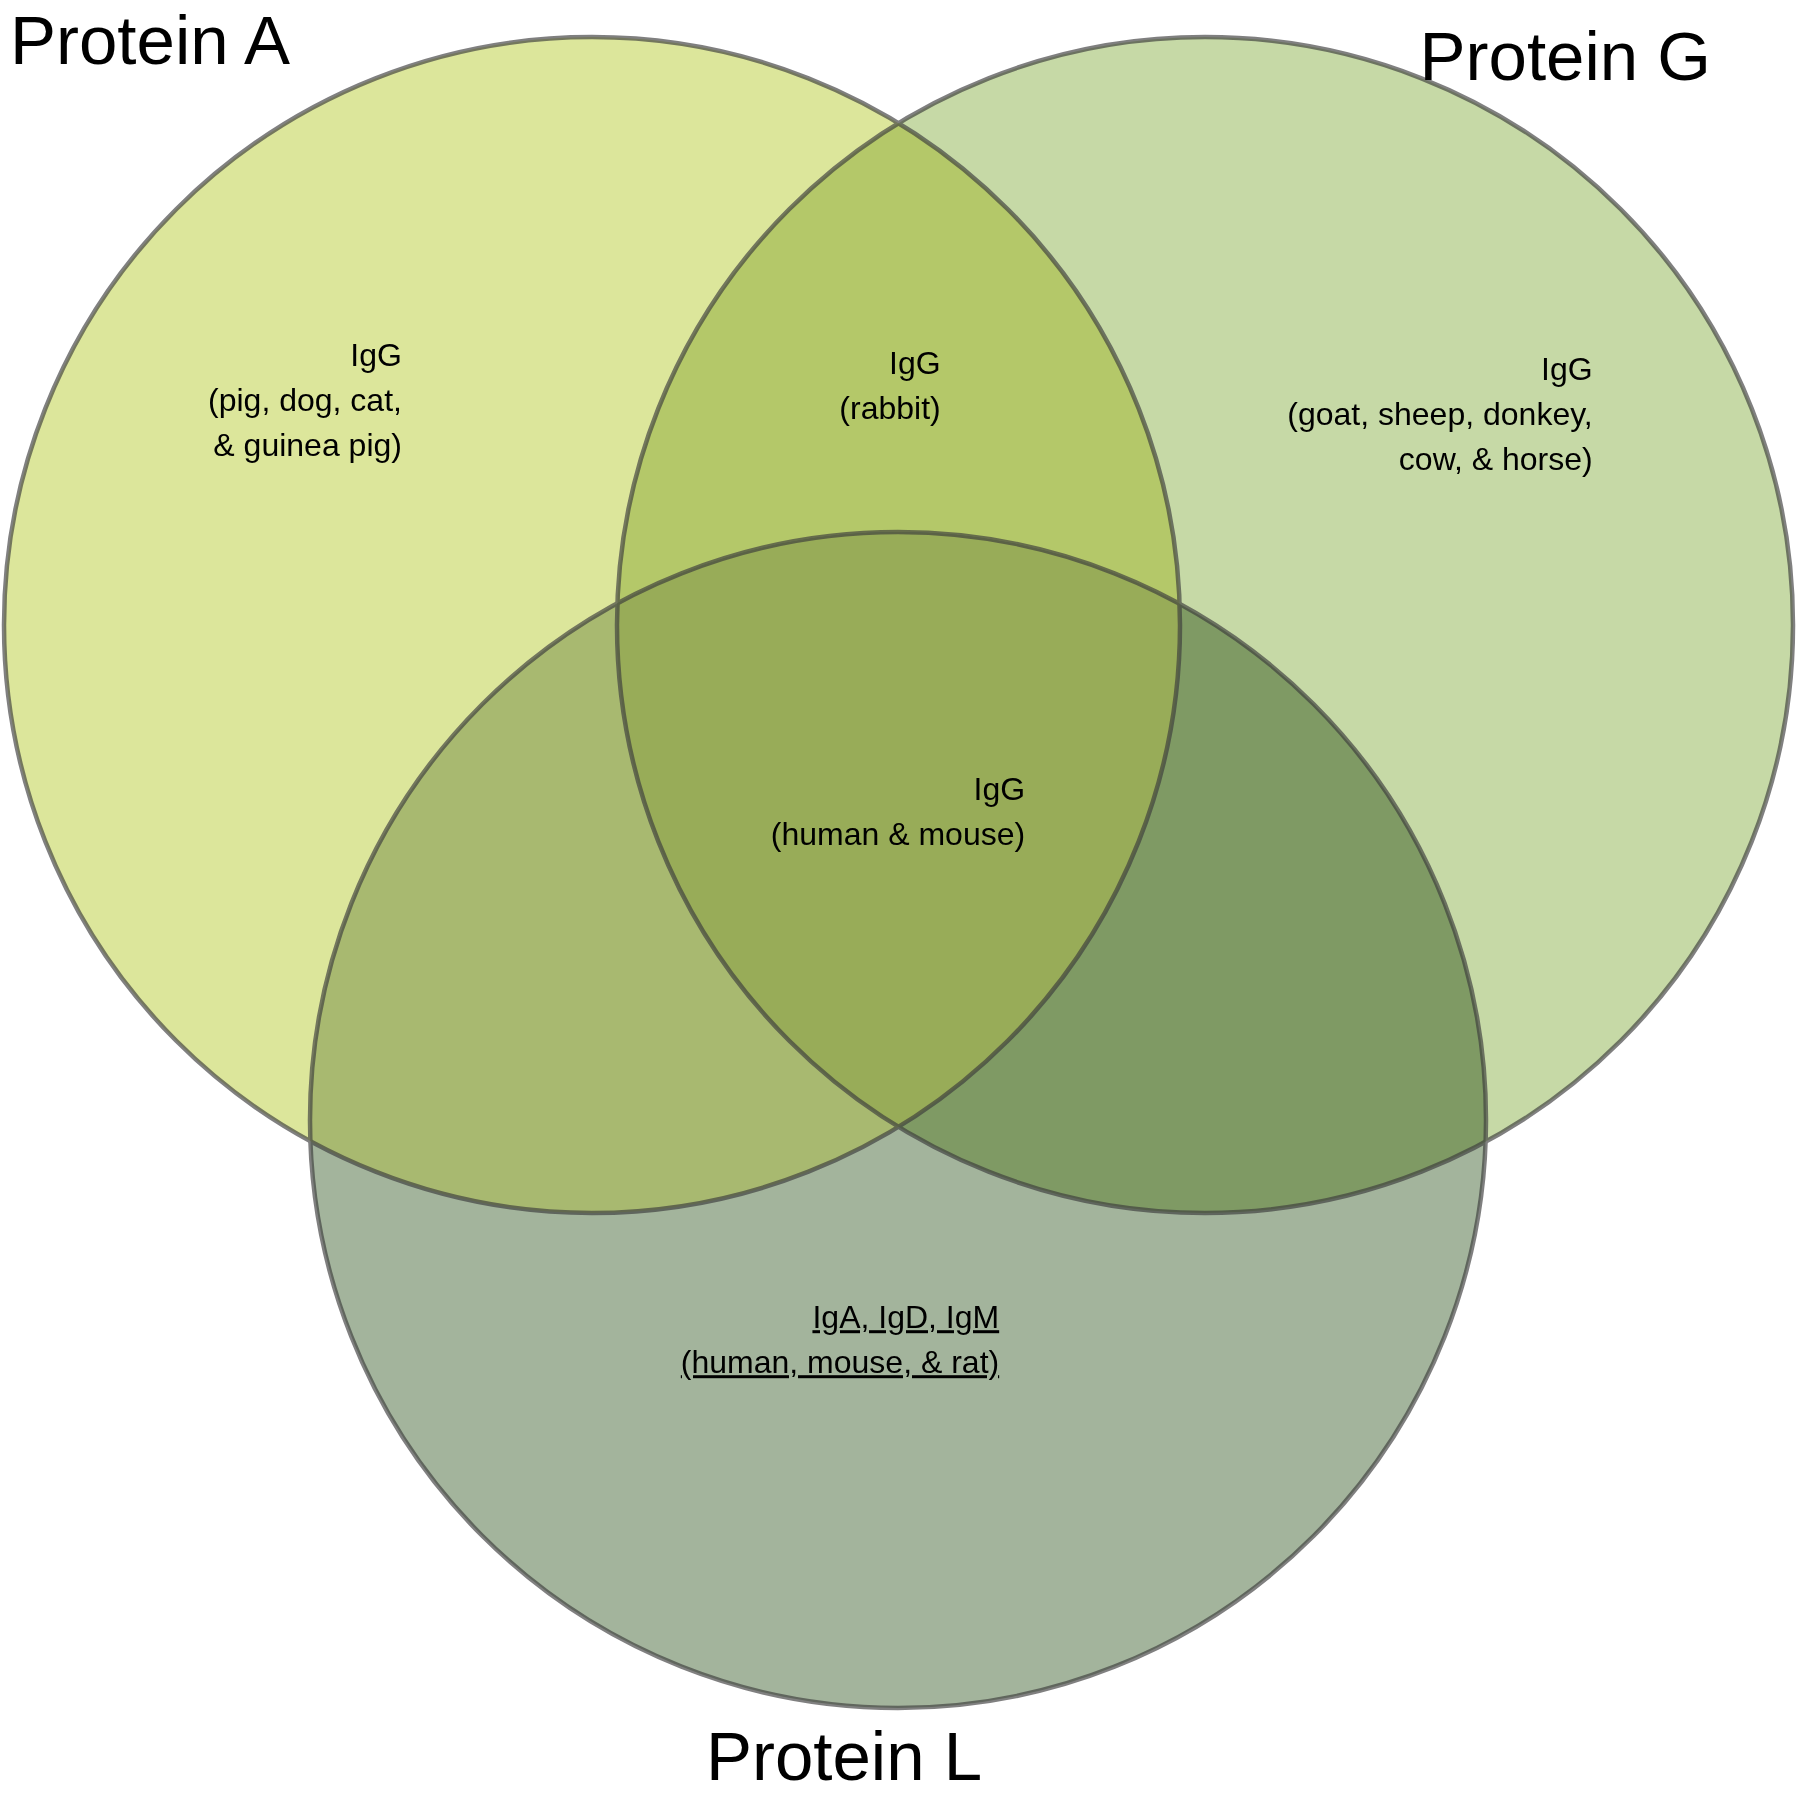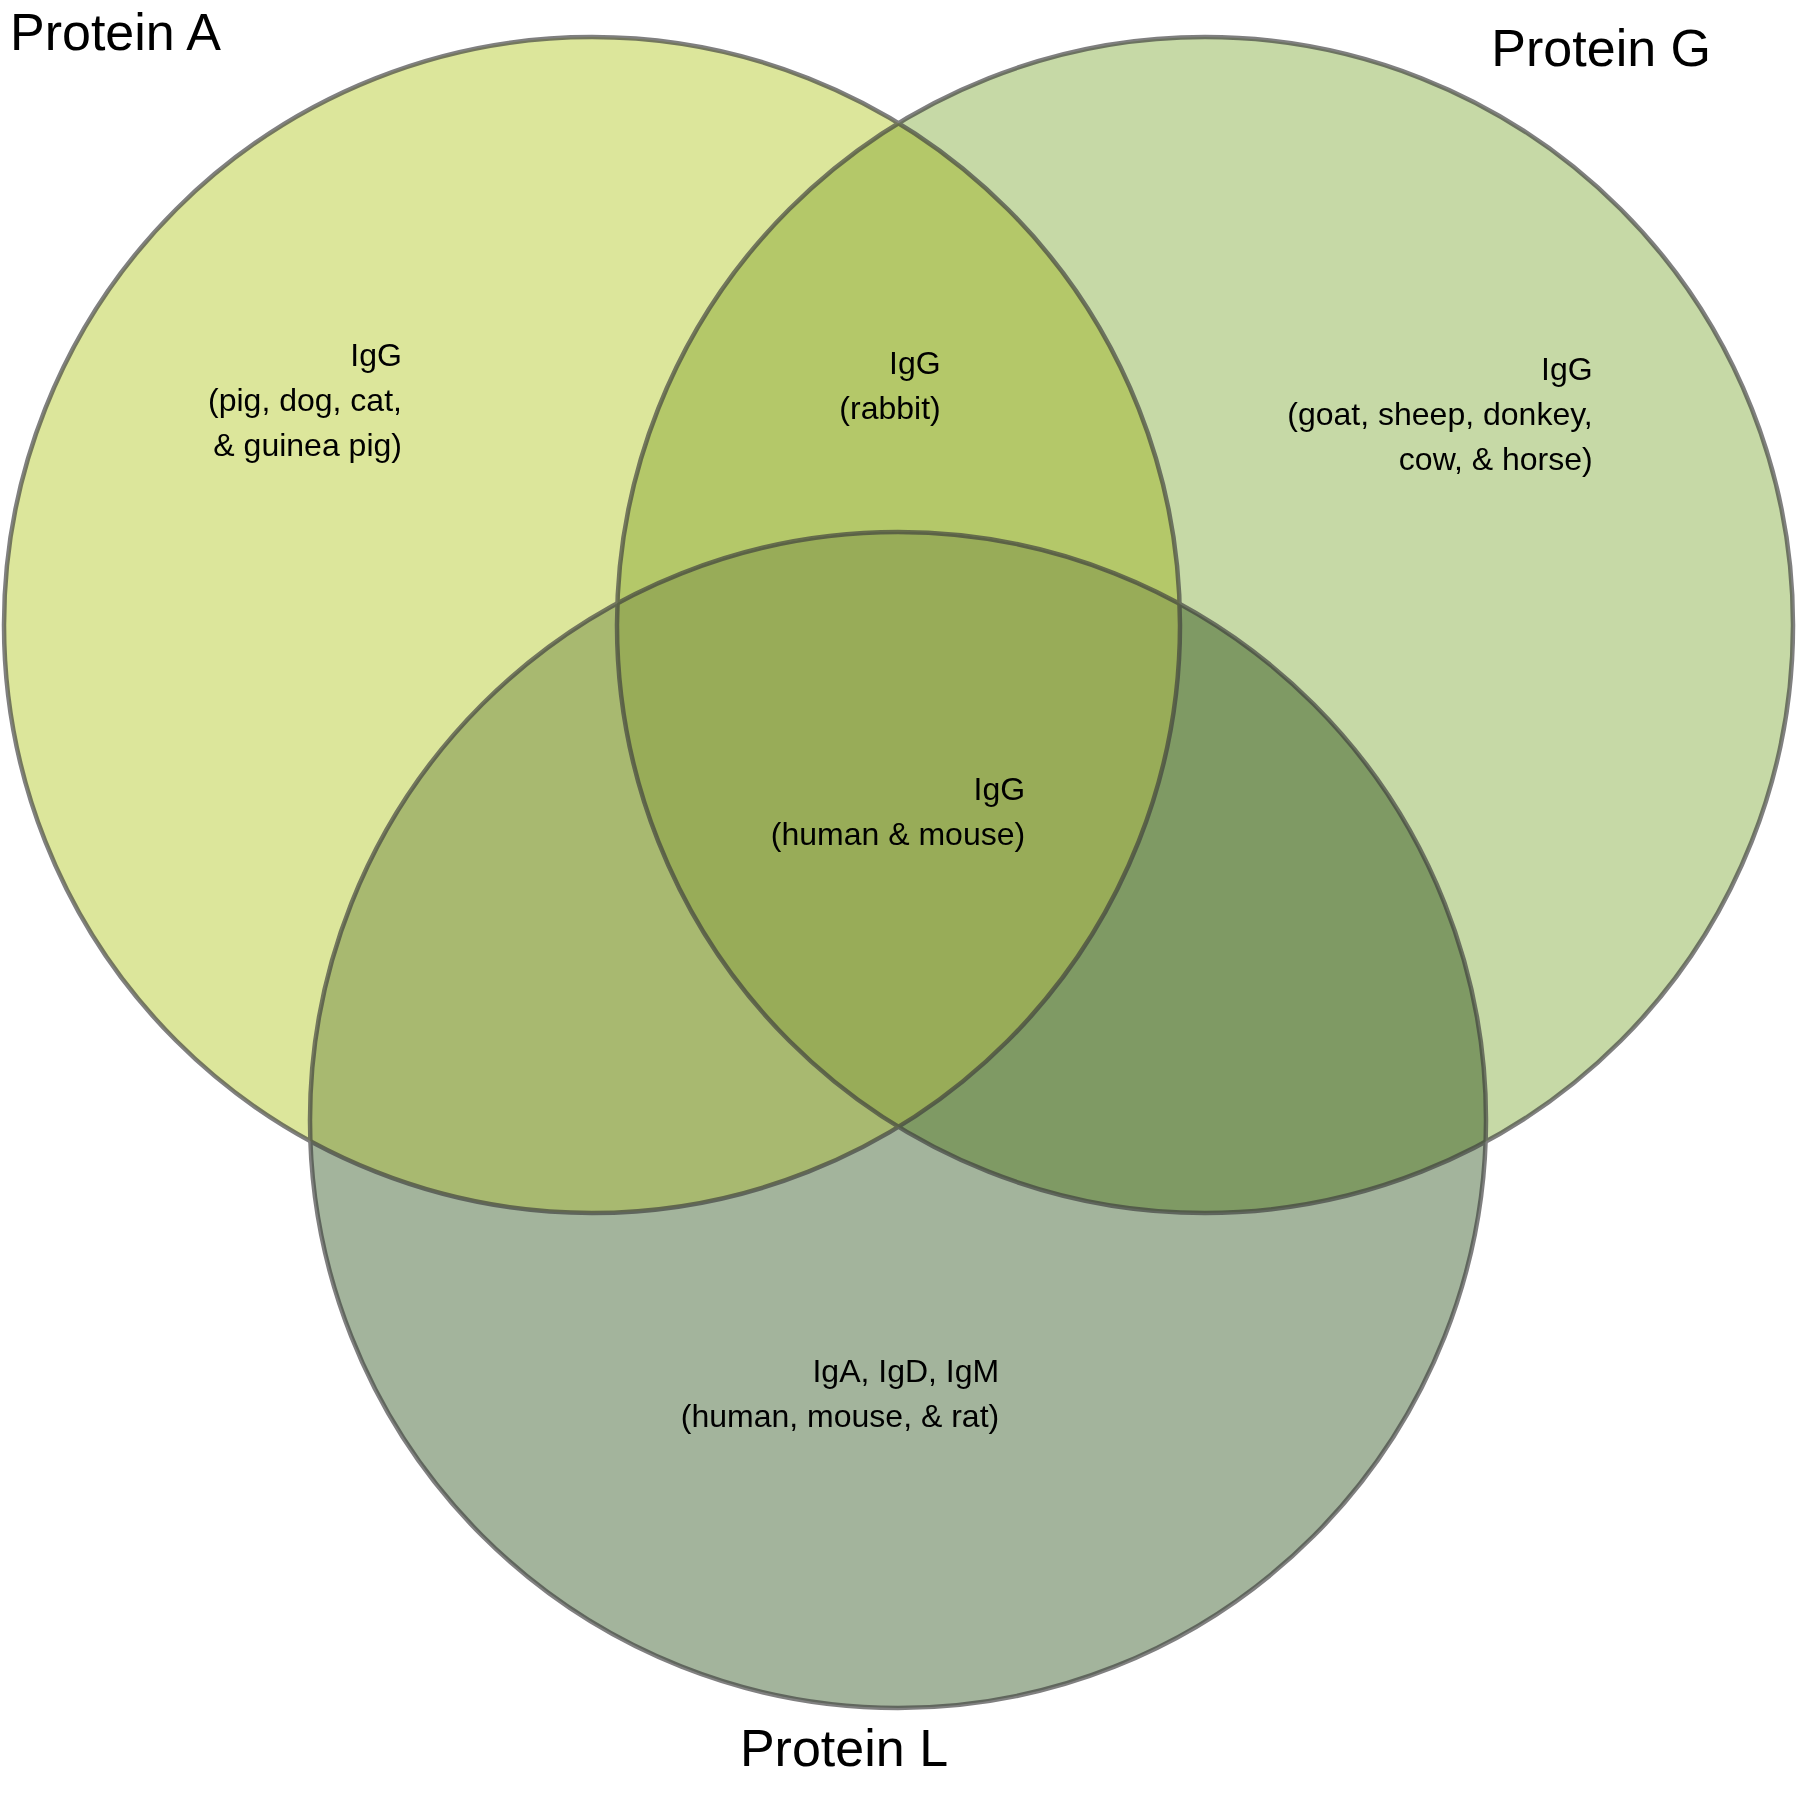--- a/index.html
+++ b/index.html
@@ -15,21 +15,21 @@
     font-family: "Liberation Sans", "DejaVu Sans", sans-serif;
     color: #000000;
   }
   .venn-svg {
     position: absolute;
     left: 0;
     top: 0;
   }
   .corner-title {
     position: absolute;
-    font-size: 52px;
+    font-size: 69px;
     font-weight: 400;
     letter-spacing: 0px;
     white-space: nowrap;
     line-height: 1.0;
   }
   .title-a { left: 10px; top: 6px; }
   .title-g { right: 86px; top: 22px; }
   .title-l {
     left: 844px;
     top: 1722px;
@@ -40,21 +40,21 @@
     transform: translate(-50%, -50%);
     font-size: 32px;
     line-height: 1.4;
     text-align: right;
     white-space: pre-line;
   }
   .label-a   { left: 305px;  top: 400px; }
   .label-ag  { left: 890px;  top: 386px; }
   .label-g   { left: 1440px; top: 414px; }
   .label-agl { left: 898px;  top: 812px; }
-  .label-l   { left: 840px;  top: 1394px; }
+  .label-l   { left: 840px;  top: 1340px; text-decoration: underline; }
 </style>
 </head>
 <body>
 
 <svg class="venn-svg" width="1797" height="1814" viewBox="0 0 1797 1814">
   <defs>
     <clipPath id="clipA">
         <circle cx="592" cy="625" r="588"></circle>
       </clipPath>
     <clipPath id="clipG">

